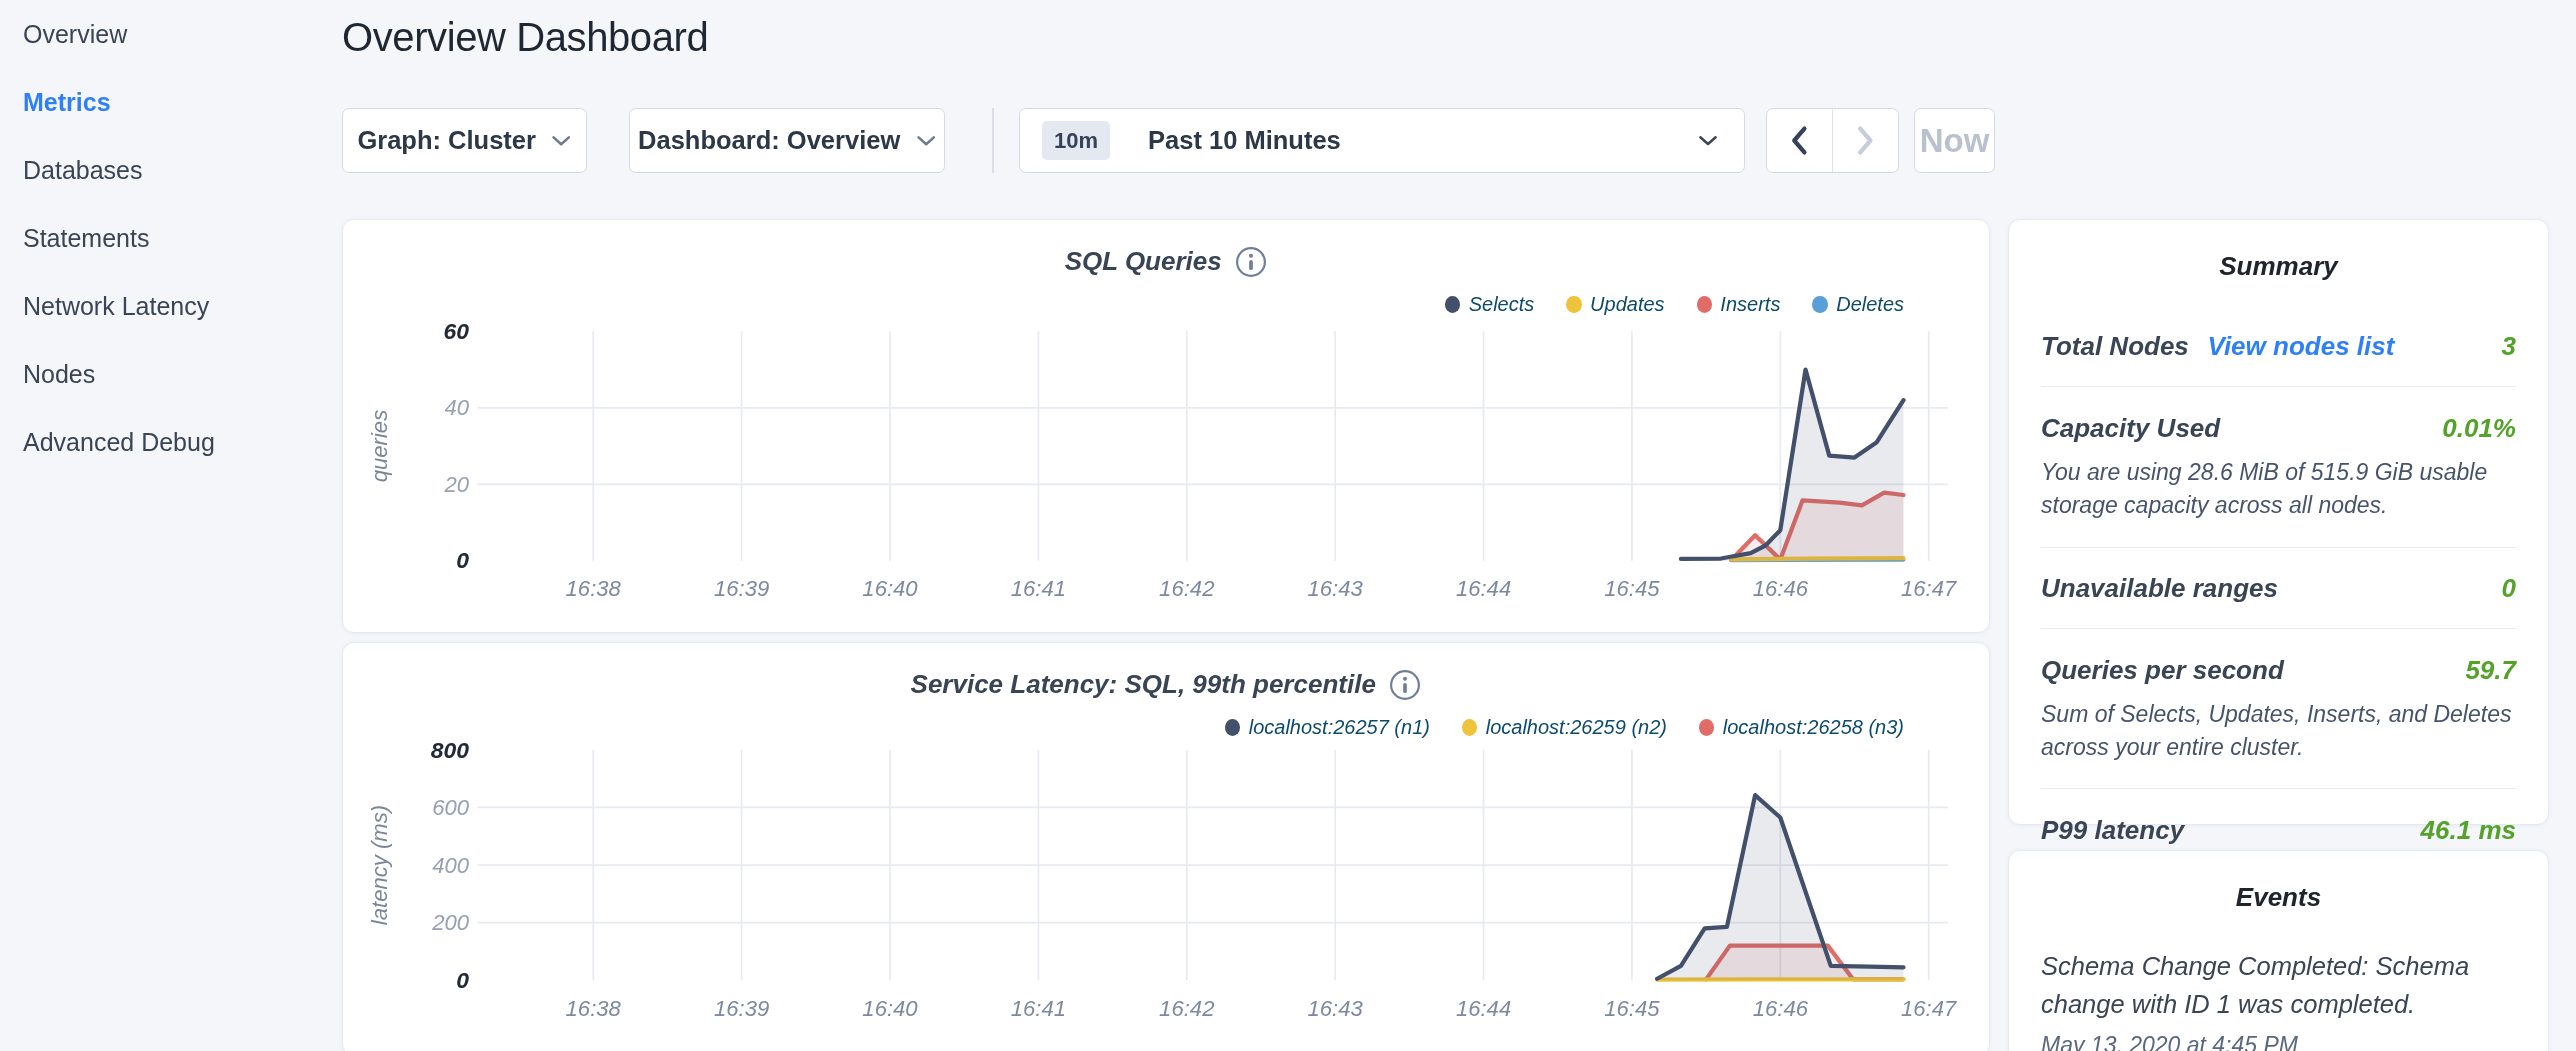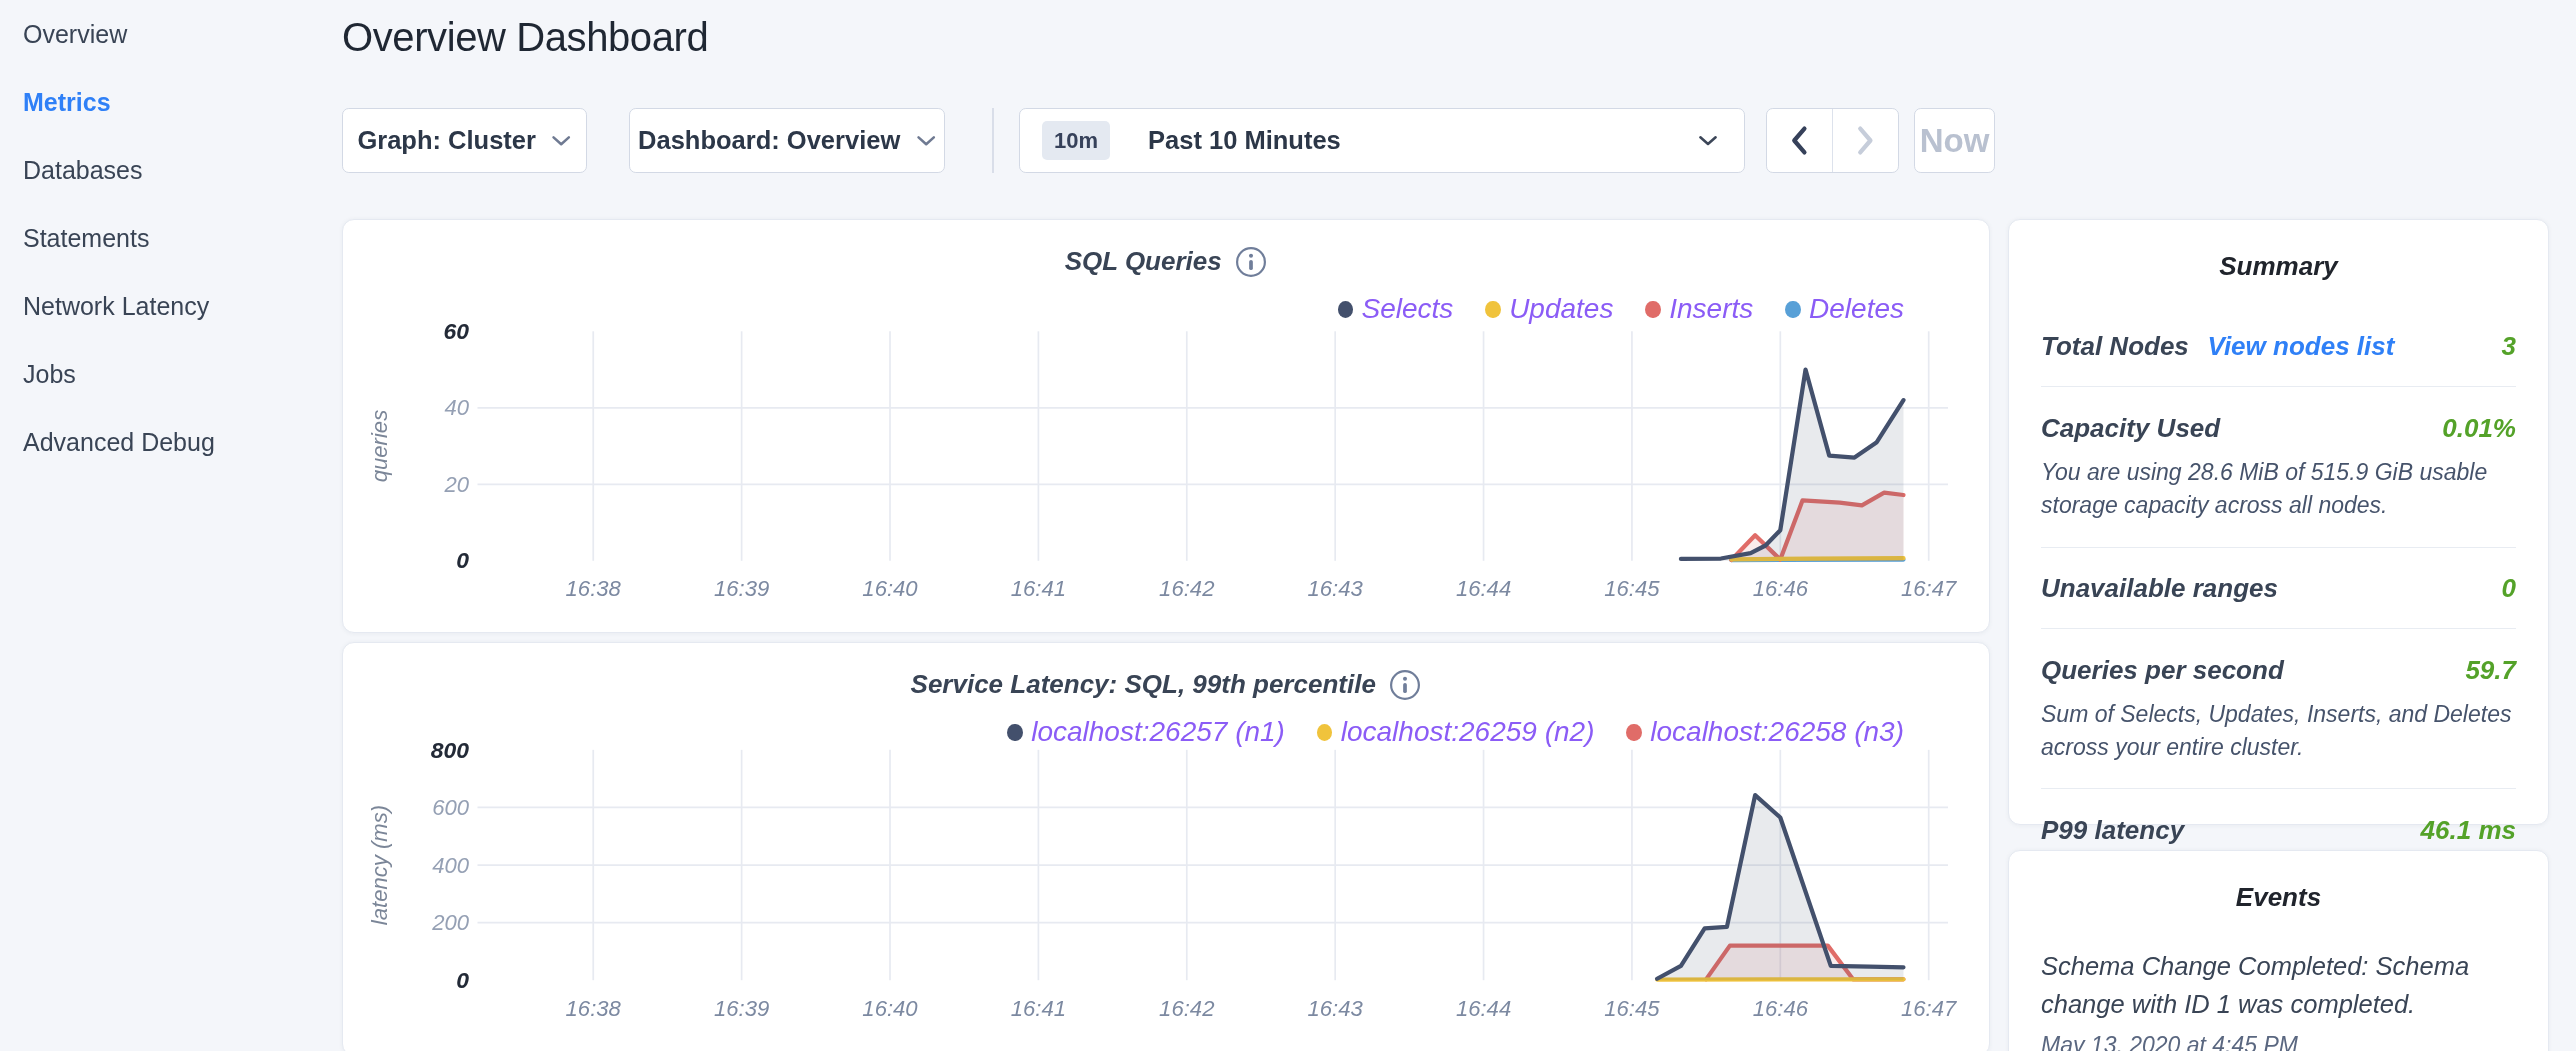--- a/index.html
+++ b/index.html
@@ -28,21 +28,21 @@
   .now-btn { left:1914px; width:81px; color:#b9c1d0; font-size:33px; }
   
   .card { position:absolute; background:#fff; border:1.7px solid #e5e9f1; border-radius:12px; box-shadow:0 0.9px 4.3px rgba(40,50,70,.05);font-style:italic; }
   .chart-card1 { left:342px; top:219px;  width:1648px; height:414px; }
   .chart-card2 { left:342px; top:642px;  width:1648px; height:414px; }
   .summary-card { left:2008px; top:219px; width:541px; height:606px; }
   .events-card  { left:2008px; top:850px; width:541px; height:255px; }
   
   .chart-title { position:absolute; top:25.5px; left:0; right:0; display:flex; align-items:center; justify-content:center; gap:13.6px;
                  font-size:26px; font-weight:700; color:#394455; }
-  .legend { position:absolute; top:73px; right:85px; display:flex; gap:32px; align-items:center; font-size:28px; color:#8b5cf6; }
+  .legend { position:absolute; top:73px; right:85px; display:flex; gap:32px; align-items:center; font-size:20px; color:#0c4a6e; }
   .legend-item { display:flex; align-items:center; }
   .legend-dot { width:15.3px; height:17px; border-radius:50%; margin-right:8.5px; }
   .chart-svg { position:absolute; left:15.3px; width:1616px; height:289px; }
   svg text { font-family:"Liberation Sans", sans-serif; }
   .grid { stroke:#e7eaf1; stroke-width:2; }
   .xt  { fill:#7c89a1; font-size:26px; text-anchor:middle; }
   .ytm { fill:#95a0b4; font-size:26px; text-anchor:end; }
   .ytM { fill:#232a37; font-size:27px; font-weight:700; text-anchor:end; }
   .ylab{ fill:#7b8698; font-size:26px; text-anchor:middle; }
   
@@ -64,21 +64,21 @@
 <body>
 
 <div class="page">
 
   <div class="nav" id="nav">
       <div class="nav-item">Overview</div>
       <div class="nav-item active">Metrics</div>
       <div class="nav-item">Databases</div>
       <div class="nav-item">Statements</div>
       <div class="nav-item">Network Latency</div>
-      <div class="nav-item">Jobs</div>
+      <div class="nav-item">Nodes</div>
       <div class="nav-item">Advanced Debug</div>
     </div>
 
   <div class="page-title">Overview Dashboard</div>
 
   <div class="ctl" style="left:342px; width:245px;">
     <span>Graph: Cluster</span>
     <span class="chev">
       <svg width="20.4" height="13.6" viewBox="0 0 24 16">
           <polyline points="3,4 12,12 21,4" fill="none" stroke="#6f7a92" stroke-width="3" stroke-linecap="round" stroke-linejoin="round"></polyline>

